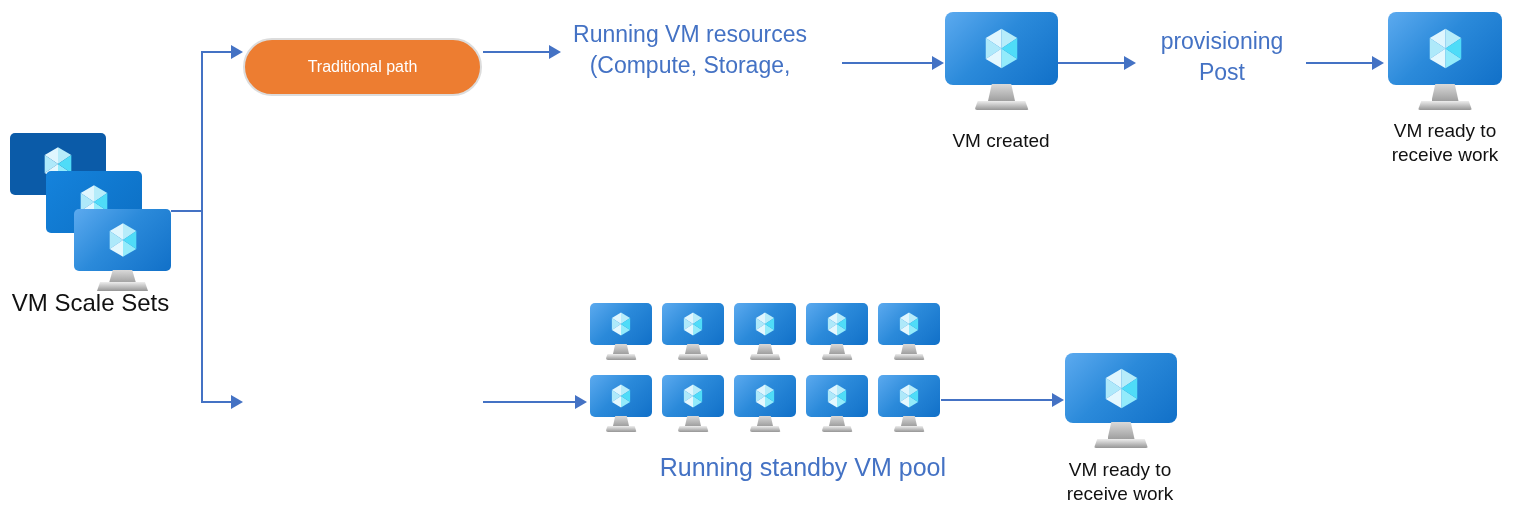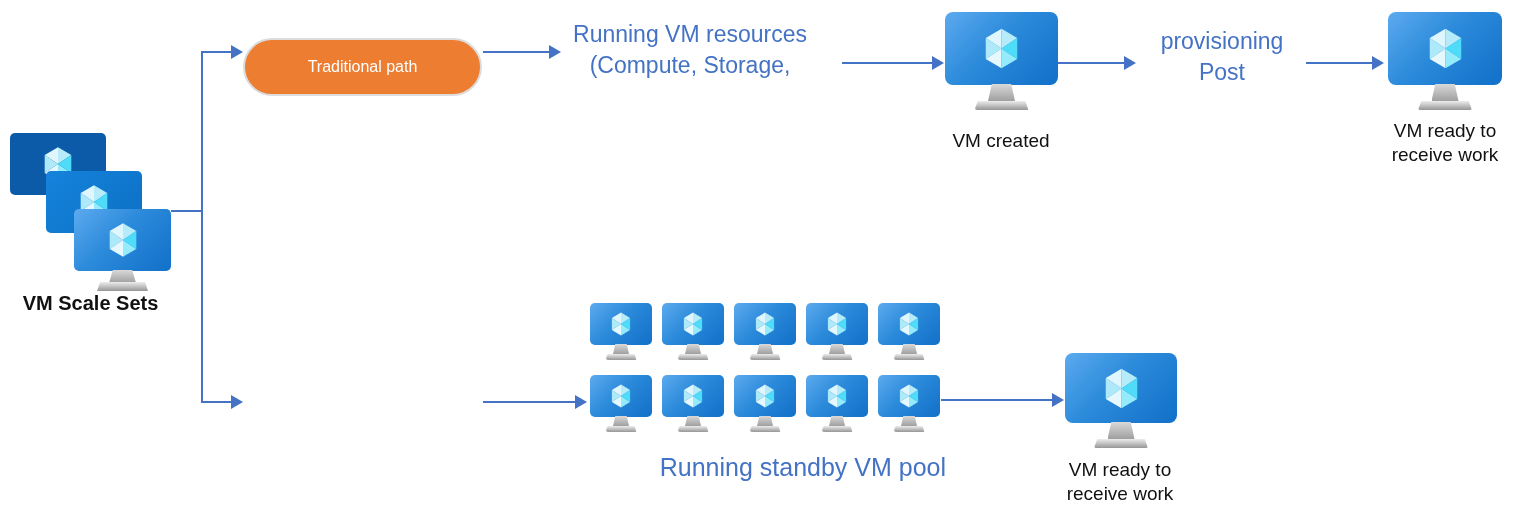--- a/index.html
+++ b/index.html
@@ -107,21 +107,21 @@
       <polygon points="50,6 15,26.5 50,50" fill="#dff6fe"></polygon>
       <polygon points="50,6 85,26.5 50,50" fill="#b6ecfa"></polygon>
       <polygon points="15,26.5 15,73.5 50,50" fill="#aee9fa"></polygon>
       <polygon points="15,73.5 50,94 50,50" fill="#e4f8fe"></polygon>
       <polygon points="50,94 85,73.5 50,50" fill="#93ebfb"></polygon>
       <polygon points="85,73.5 85,26.5 50,50" fill="#4fdcf8"></polygon>
     </svg>
   </div>
   <div class="stack-neck"></div>
   <div class="stack-base"></div>
-  <div class="label" style="left:10px;top:291px;width:161px;font-size:20px;font-weight:bold;">VM Scale Sets</div>
+  <div class="label" style="left:10px;top:291px;width:161px;font-size:24px;">VM Scale Sets</div>
 
   <div class="hline" style="left:171px;top:210px;width:32px;"></div>
   <div class="vline" style="left:201px;top:51px;height:352px;"></div>
 
   <div class="hline" style="left:202px;top:51px;width:29px;"></div>
   <div class="ahead" style="left:231px;top:45px;"></div>
 
   <div class="hline" style="left:202px;top:401px;width:29px;"></div>
   <div class="ahead" style="left:231px;top:395px;"></div>
 

